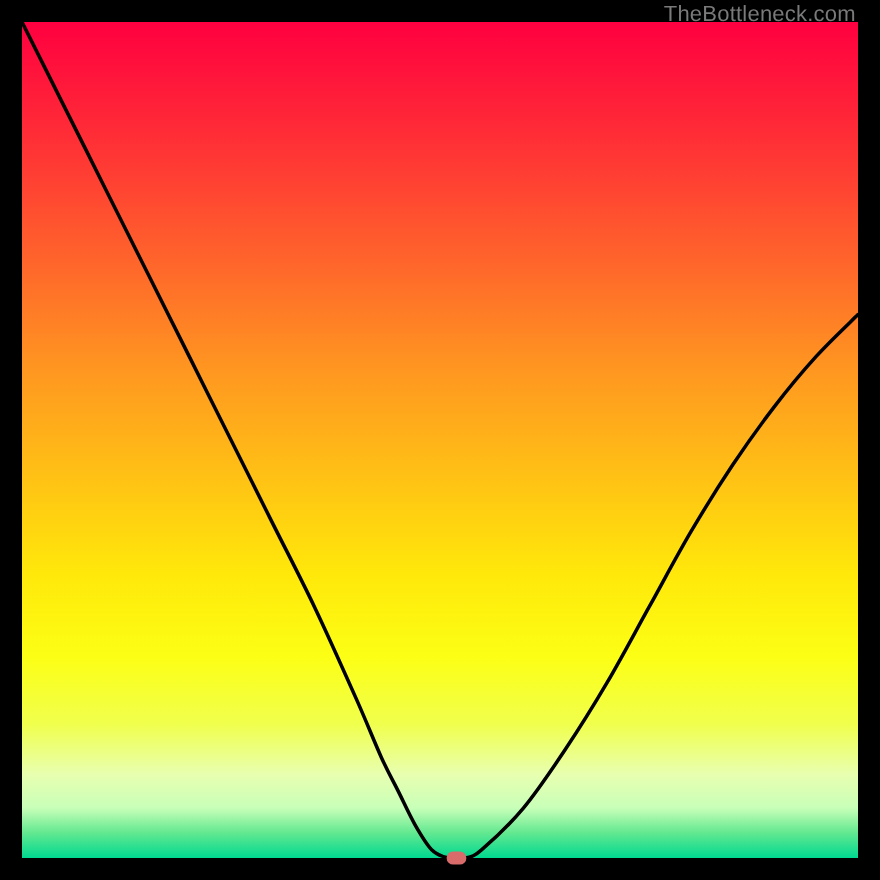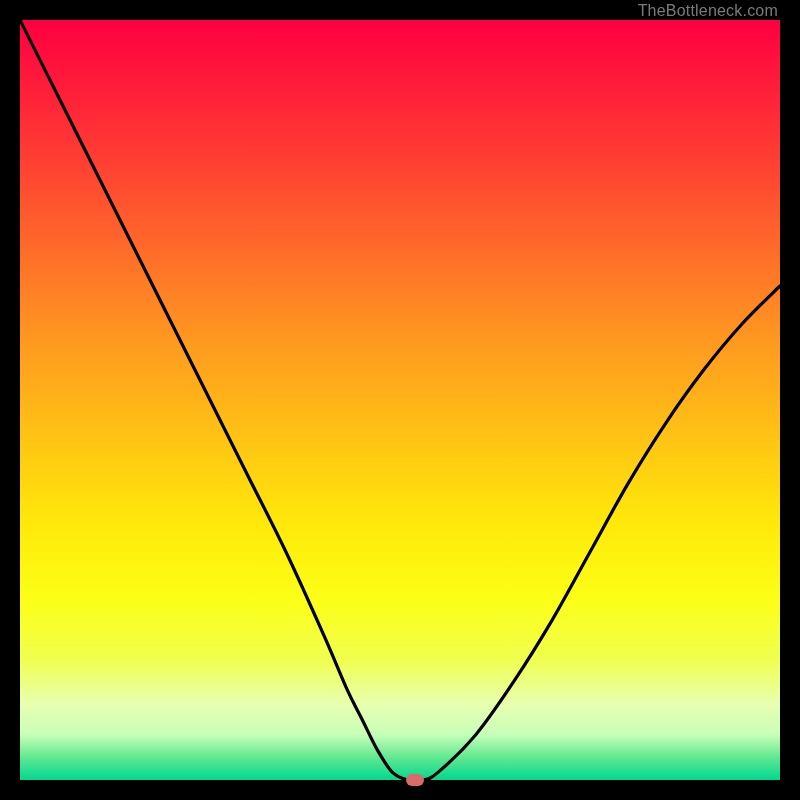--- a/index.html
+++ b/index.html
@@ -43,21 +43,21 @@
     height: 12px;
     background: #d96b6b;
     border-radius: 6px;
     transform: translate(-50%, -50%);
   }
   .watermark {
     position: absolute;
     top: 2px;
     right: 22px;
     font-family: Arial, Helvetica, sans-serif;
-    font-size: 16px;
+    font-size: 20px;
     color: #7a7a7a;
     letter-spacing: 0.2px;
   }
 </style>
 </head>
 <body>
 
 <div class="frame">
   <div class="watermark">TheBottleneck.com</div>
   <div class="plot-area">

